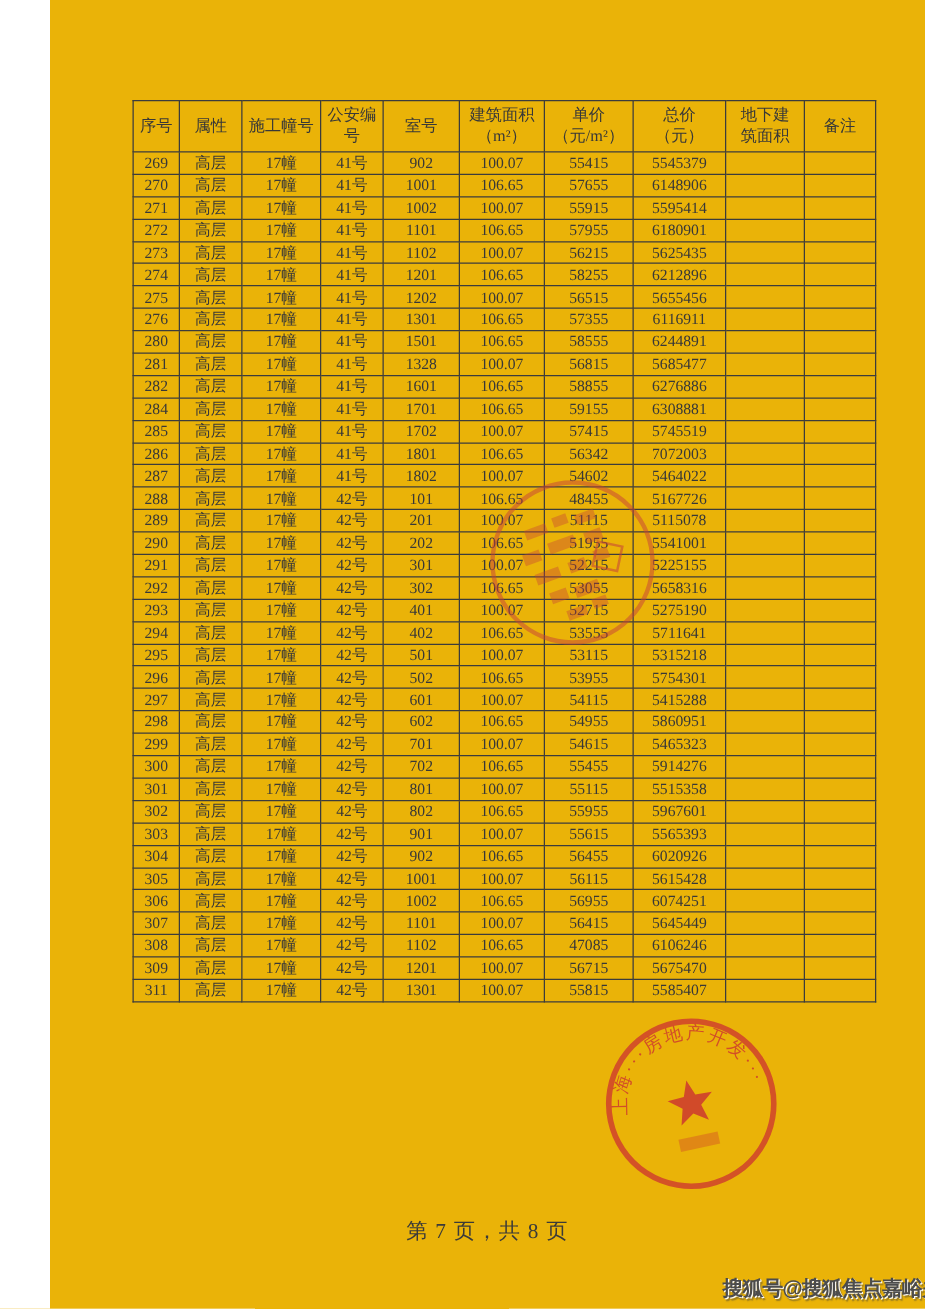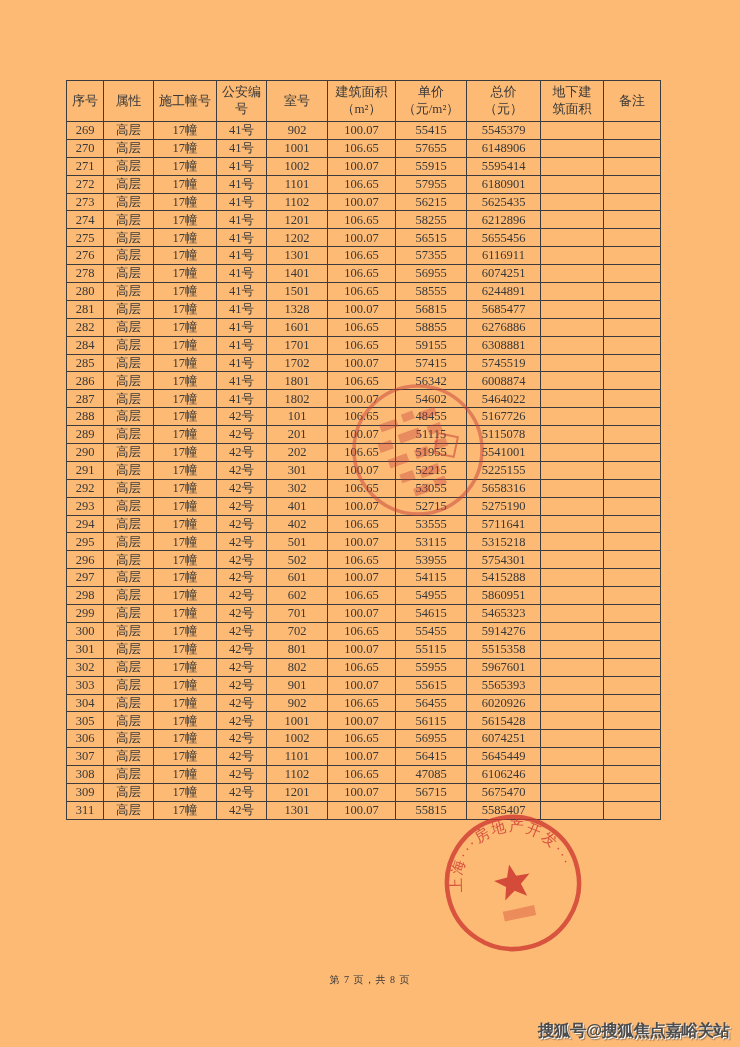--- a/index.html
+++ b/index.html
@@ -2,21 +2,21 @@
 <html><head>
 <meta charset="utf-8">
 <style>
   html,body{margin:0;padding:0;}
   body{
     width:740px;height:1047px;position:relative;overflow:hidden;
     background:#ffffff;
     font-family:"Liberation Serif","DejaVu Serif",serif;
     color:#2e2e2e;
   }
-  .page{position:absolute;inset:0;background:#fdba74;}
+  .page{position:absolute;inset:0;background:#eab308;margin-left:40px;}
 
   table.price-table{
     position:absolute;left:66px;top:80px;width:594px;
     border-collapse:collapse;table-layout:fixed;
     background:transparent;
   }
   .price-table th,.price-table td{
     border:1.5px solid #3c3c3c;
     text-align:center;vertical-align:middle;
     padding:0;color:#383838;
@@ -32,21 +32,21 @@
   col.c0{width:37px}col.c1{width:50px}col.c2{width:63px}col.c3{width:50px}
   col.c4{width:61px}col.c5{width:68px}col.c6{width:71px}col.c7{width:74px}
   col.c8{width:63px}col.c9{width:57px}
 
   .stamp{position:absolute;pointer-events:none;}
   .stamp-middle{left:348px;top:379px;width:140px;height:142px;}
   .stamp-bottom{left:439px;top:809px;width:148px;height:148px;}
 
   .footer{
     position:absolute;left:0;right:0;top:973px;
-    text-align:center;font-size:10px;color:#3a3a3a;
+    text-align:center;font-size:17px;color:#3a3a3a;
     letter-spacing:1px;
   }
   .watermark{
     position:absolute;left:538px;top:1020px;width:210px;
     font-family:"Liberation Sans","DejaVu Sans",sans-serif;
     font-weight:bold;font-size:16.5px;color:#4c4c4c;
     letter-spacing:-0.5px;white-space:nowrap;
     text-shadow:1px 1px 0 rgba(255,255,255,.95), 2px 2px 1px rgba(60,60,60,.45);
   }
 </style>
@@ -178,32 +178,20 @@
           <td>17幢</td>
           <td>41号</td>
           <td>1301</td>
           <td>106.65</td>
           <td>57355</td>
           <td>6116911</td>
           <td></td>
           <td></td>
         </tr>
         <tr>
-          <td>278</td>
-          <td>高层</td>
-          <td>17幢</td>
-          <td>41号</td>
-          <td>1401</td>
-          <td>106.65</td>
-          <td>56955</td>
-          <td>6074251</td>
-          <td></td>
-          <td></td>
-        </tr>
-        <tr>
           <td>280</td>
           <td>高层</td>
           <td>17幢</td>
           <td>41号</td>
           <td>1501</td>
           <td>106.65</td>
           <td>58555</td>
           <td>6244891</td>
           <td></td>
           <td></td>
@@ -257,21 +245,21 @@
           <td></td>
         </tr>
         <tr>
           <td>286</td>
           <td>高层</td>
           <td>17幢</td>
           <td>41号</td>
           <td>1801</td>
           <td>106.65</td>
           <td>56342</td>
-          <td>6008874</td>
+          <td>7072003</td>
           <td></td>
           <td></td>
         </tr>
         <tr>
           <td>287</td>
           <td>高层</td>
           <td>17幢</td>
           <td>41号</td>
           <td>1802</td>
           <td>100.07</td>

